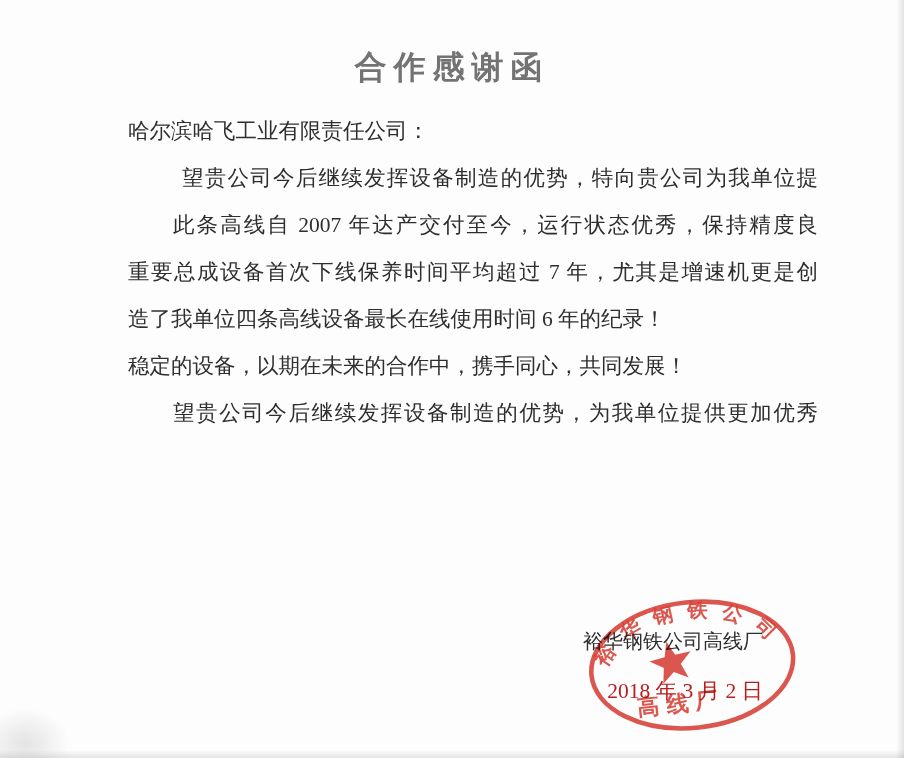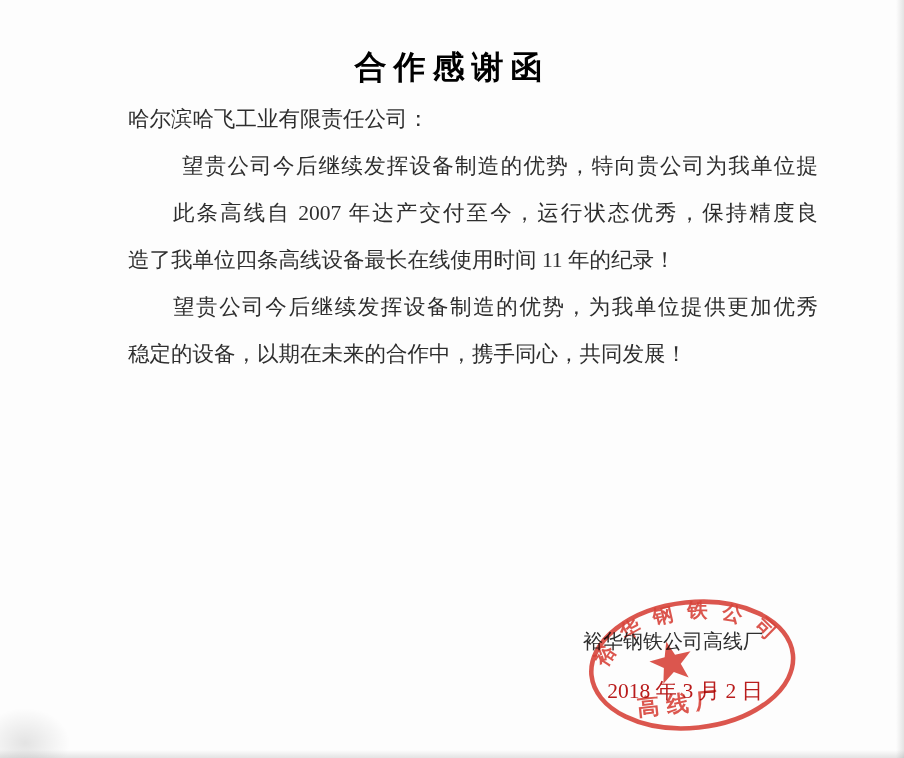--- a/index.html
+++ b/index.html
@@ -19,26 +19,26 @@
     position:absolute;left:0;bottom:0;width:100%;height:8px;
     background:linear-gradient(to bottom,rgba(0,0,0,0),rgba(0,0,0,0.10));
   }
   .scan-corner-smudge{
     position:absolute;left:-20px;bottom:-20px;width:90px;height:70px;
     background:radial-gradient(closest-side,rgba(0,0,0,0.10),rgba(0,0,0,0));
   }
   .title{
     position:absolute;top:46px;left:0;width:100%;
     text-align:center;
-    font-size:32px;font-weight:bold;color:#000000;
+    font-size:32px;font-weight:bold;color:#737373;
     letter-spacing:7px;
     margin:0;
   }
   .letter-body{
-    position:absolute;top:96px;left:128px;width:690px;
+    position:absolute;top:108px;left:128px;width:690px;
     font-size:21.5px;color:#2e2e2e;
   }
   .line{
     height:47px;line-height:47px;
     white-space:nowrap;
   }
   .fill{text-align:justify;text-align-last:justify;}
   .ind1{padding-left:54px;}
   .ind2{padding-left:45px;}
   .signature-line{
@@ -71,26 +71,27 @@
 
 <div class="letter-body">
   <div class="line">哈尔滨哈飞工业有限责任公司：</div>
 
   <div>
     <div class="line fill ind1">望贵公司今后继续发挥设备制造的优势，特向贵公司为我单位提</div>
   </div>
 
   <div>
     <div class="line fill ind2">此条高线自 2007 年达产交付至今，运行状态优秀，保持精度良</div>
-    <div class="line">造了我单位四条高线设备最长在线使用时间 11 年的纪录！</div>
+    <div class="line fill">重要总成设备首次下线保养时间平均超过 7 年，尤其是增速机更是创</div>
+    <div class="line">造了我单位四条高线设备最长在线使用时间 6 年的纪录！</div>
   </div>
 
   <div>
+    <div class="line">稳定的设备，以期在未来的合作中，携手同心，共同发展！</div>
     <div class="line fill ind2">望贵公司今后继续发挥设备制造的优势，为我单位提供更加优秀</div>
-    <div class="line">稳定的设备，以期在未来的合作中，携手同心，共同发展！</div>
   </div>
 </div>
 
 <div class="signature-line">裕华钢铁公司高线厂</div>
 <div class="date-line">2018 年 3 月 2 日</div>
 
 <div class="stamp">
   <svg viewBox="0 0 220 160" xmlns="http://www.w3.org/2000/svg">
     <ellipse cx="110" cy="82" rx="100" ry="62" fill="none" stroke="#d6342a" stroke-width="4.5" stroke-opacity="0.9"></ellipse>
     <path id="stamp-arc" d="M 28 96 A 84 50 0 1 1 192 96" fill="none" stroke="none"></path>

